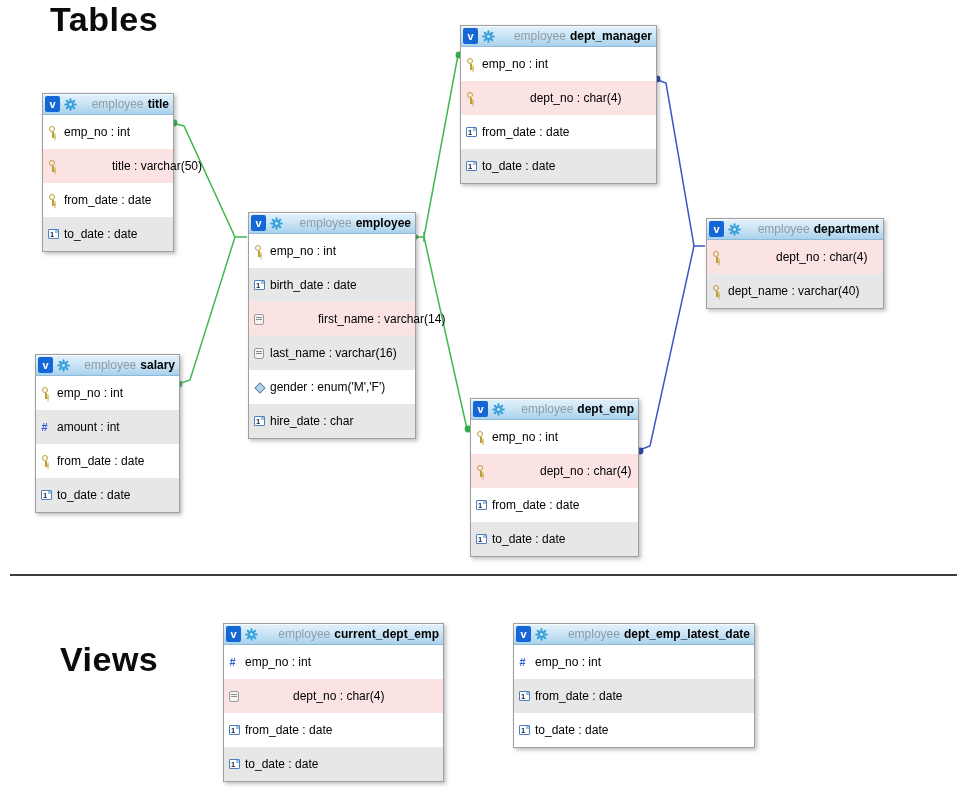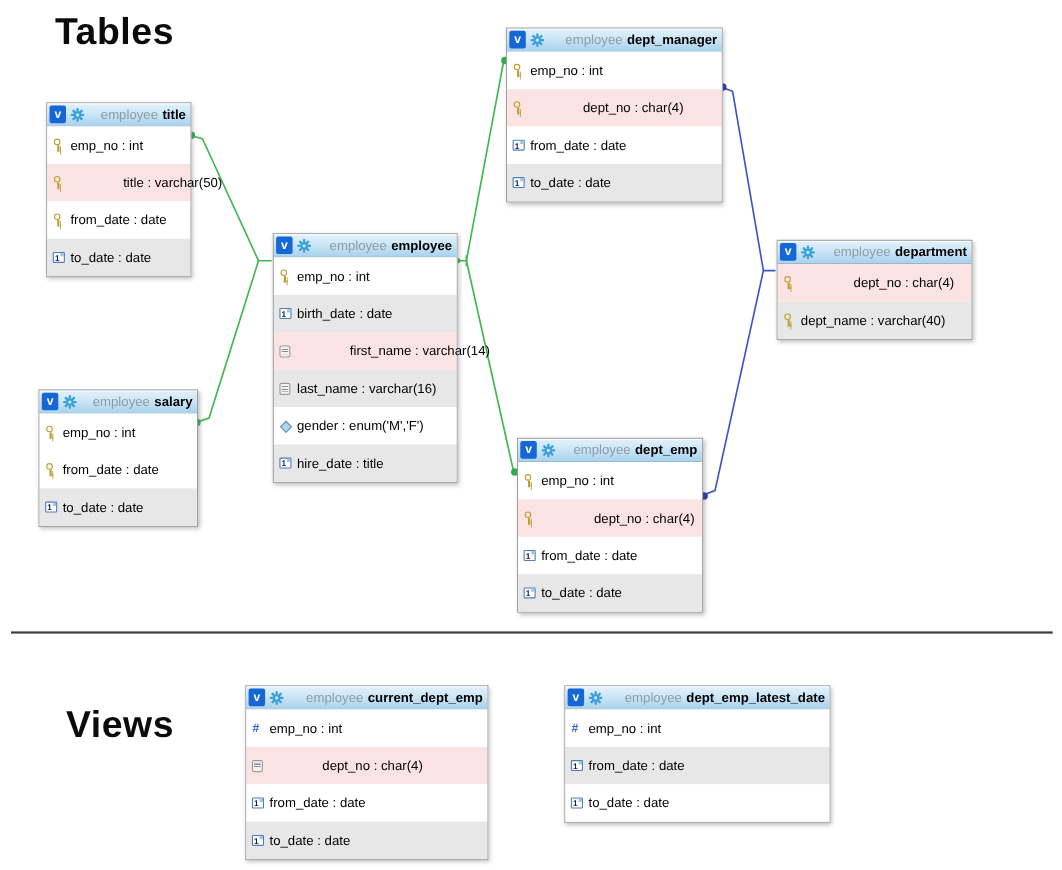--- a/index.html
+++ b/index.html
@@ -4,21 +4,21 @@
 <style>
   html,body{margin:0;padding:0;}
   body{
     width:965px;height:791px;position:relative;background:#ffffff;
     font-family:"Liberation Sans", sans-serif;overflow:hidden;
   }
   .heading{
     position:absolute;font-size:34px;font-weight:800;color:#0b0b0b;
     letter-spacing:.5px;z-index:3;
   }
-  #tables-heading{left:50px;top:10px;}
+  #tables-heading{left:50px;top:0;}
   #views-heading{left:60px;top:640px;}
   .divider{
     position:absolute;left:10px;top:574px;width:947px;height:2px;
     background:#3c3c3c;z-index:1;
   }
   .wires{position:absolute;left:0;top:0;z-index:1;}
   .db-table{
     position:absolute;z-index:2;background:#fff;
     border:1px solid #9f9f9f;
     box-shadow:1.5px 2px 4px rgba(110,110,110,.45);
@@ -168,40 +168,44 @@
     <div class="trow" data-name="column-row" data-bg="gray">
         <span class="cicon" data-name="text-icon"></span>
         <span class="clabel" data-name="column-label">last_name : varchar(16)</span>
       </div>
     <div class="trow" data-name="column-row" data-bg="white">
         <span class="cicon" data-name="enum-icon"></span>
         <span class="clabel" data-name="column-label">gender : enum('M','F')</span>
       </div>
     <div class="trow" data-name="column-row" data-bg="gray">
         <span class="cicon" data-name="date-icon"></span>
-        <span class="clabel" data-name="column-label">hire_date : title</span>
+        <span class="clabel" data-name="column-label">hire_date : char</span>
       </div>
   </div>
 
   <div class="db-table" style="left:35px;top:354px;width:143px" data-name="table-salary">
     <div class="tbl-header" data-name="table-salary-header">
       <span class="vbadge" data-name="view-badge-icon">v</span>
       <svg class="gear" viewBox="0 0 16 16" data-name="gear-icon">
           <g fill="none" stroke="#38a0da" stroke-width="2.6" stroke-linecap="round">
             <path d="M8 1.5v2M8 12.5v2M1.5 8h2M12.5 8h2M3.4 3.4l1.4 1.4M11.2 11.2l1.4 1.4M12.6 3.4l-1.4 1.4M4.8 11.2l-1.4 1.4"></path>
           </g>
           <circle cx="8" cy="8" r="4.2" fill="#38a0da"></circle>
           <circle cx="8" cy="8" r="1.8" fill="#d3eaf8"></circle>
         </svg>
       <span class="htext"><span class="schema" data-name="schema-label">employee</span><span class="tname" data-name="table-name">salary</span></span>
     </div>
     <div class="trow" data-name="column-row" data-bg="white">
         <span class="cicon" data-name="key-icon"></span>
         <span class="clabel" data-name="column-label">emp_no : int</span>
       </div>
+    <div class="trow" data-name="column-row" data-bg="gray">
+        <span class="cicon" data-name="number-icon"></span>
+        <span class="clabel" data-name="column-label">amount : int</span>
+      </div>
     <div class="trow" data-name="column-row" data-bg="white">
         <span class="cicon" data-name="key-icon"></span>
         <span class="clabel" data-name="column-label">from_date : date</span>
       </div>
     <div class="trow" data-name="column-row" data-bg="gray">
         <span class="cicon" data-name="date-icon"></span>
         <span class="clabel" data-name="column-label">to_date : date</span>
       </div>
   </div>
 

